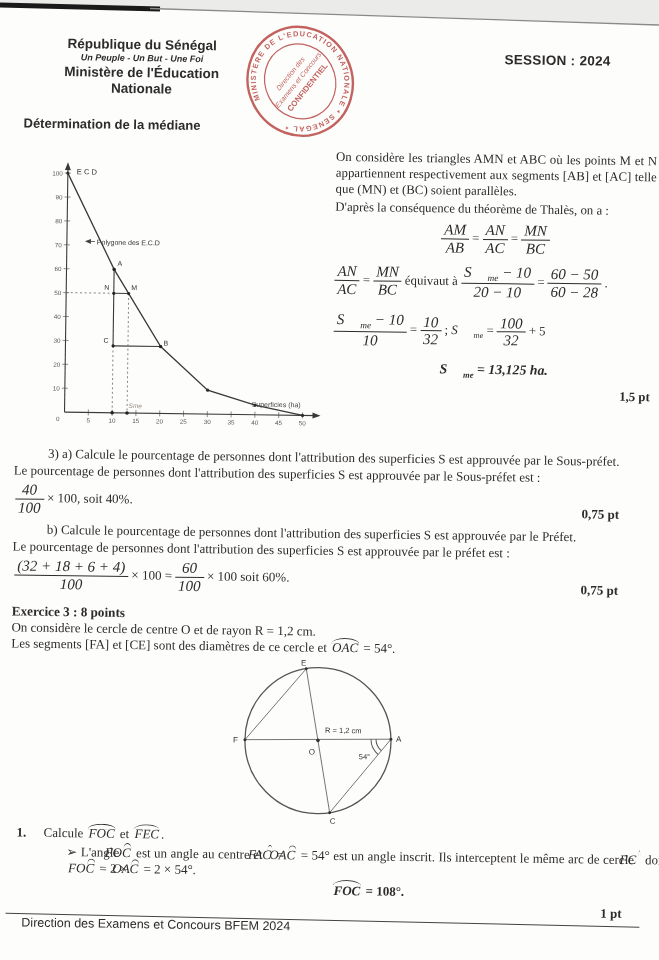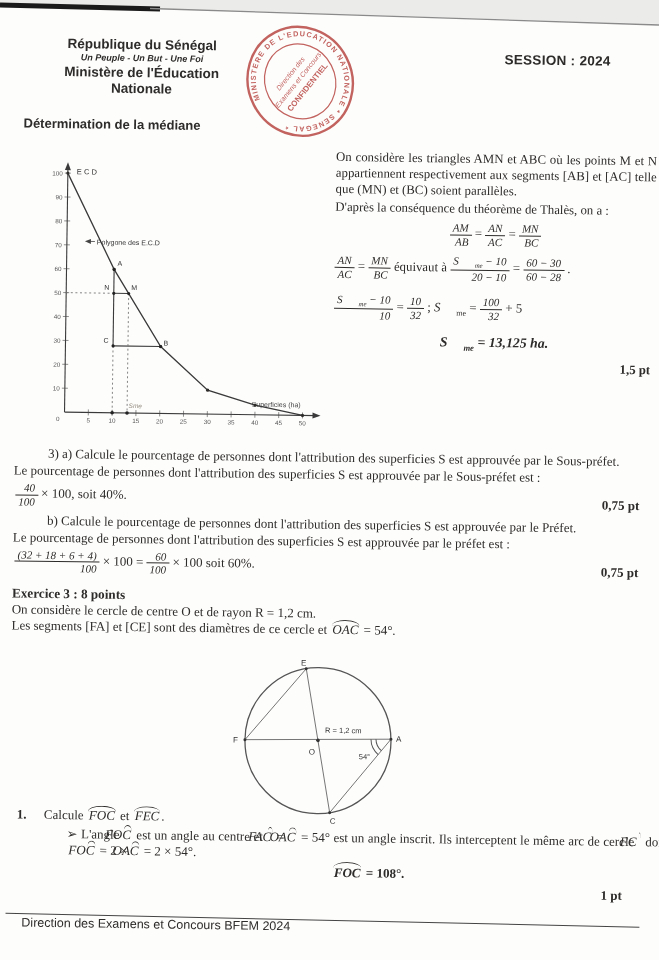--- a/index.html
+++ b/index.html
@@ -12,34 +12,34 @@
   
   .hdr-left{left:40px;top:36px;width:205px;text-align:center;}
   .hdr-left .l1{font-weight:bold;font-size:13.5px;}
   .hdr-left .l2{font-weight:bold;font-style:italic;font-size:9px;margin-top:1px;}
   .hdr-left .l3{font-weight:bold;font-size:13.5px;line-height:1.15;margin-top:2px;}
   .session{left:505px;top:46px;font-weight:bold;font-size:13.5px;letter-spacing:.3px;}
   .doc-title{left:25px;top:116px;font-weight:bold;font-size:13px;}
   
   .rcol{left:338px;top:146px;width:321px;font-size:12.8px;line-height:1.24;text-align:justify;}
   .rcol .centered{text-align:center;}
-  .frac{display:inline-block;text-align:right;vertical-align:middle;font-size:11px;line-height:1.12;font-style:italic;}
+  .frac{display:inline-block;text-align:center;vertical-align:middle;font-size:15px;line-height:1.12;font-style:italic;}
   .frac .num{display:block;border-bottom:1px solid #2e2c2a;padding:0 3px;}
   .frac .den{display:block;padding:0 3px;}
   sub{font-size:0.62em;padding-left:16px;}
   i.v{font-style:italic;}
   .frow{margin-top:7px;text-align:left;font-size:12.8px;}
   .result{margin-top:11px;text-align:center;font-weight:bold;font-style:italic;font-size:13.8px;}
   .ptsline{margin-top:7px;text-align:right;font-weight:bold;font-size:12.8px;padding-right:4px;}
   
   .main{left:20px;top:446px;width:626px;font-size:13px;line-height:1.24;}
   .q-row{padding-left:84px;text-indent:-50px;}
   .q-row .lbl{font-weight:normal;}
   .frac-row{position:relative;margin-top:3px;padding-left:2px;}
-  .frac-row .pts{position:absolute;right:0;bottom:2px;font-weight:bold;}
+  .frac-row .pts{position:absolute;right:20px;bottom:2px;font-weight:bold;}
   .ex-title{font-weight:bold;margin-top:11px;font-size:13.2px;}
   .spacer{height:167px;}
   .arc{position:relative;display:inline-block;font-style:italic;padding:0 2px;}
   .arc::before{content:"";position:absolute;left:1px;right:1px;top:-2.5px;height:5px;
                border-top:1.3px solid #2e2c2a;border-radius:50% 50% 0 0 / 100% 100% 0 0;}
   .q1-head{margin-top:6px;padding-left:8px;}
   .q1-head .num{font-weight:bold;padding-right:14px;}
   .bullet-row{margin-top:3px;padding-left:78px;text-indent:-20px;width:584px;text-align:justify;}
   .foc-result{margin-top:2px;text-align:center;width:460px;margin-left:130px;font-weight:bold;}
   .pt1{ text-align:right;font-weight:bold;padding-right:12px;margin-top:3px;}
@@ -196,21 +196,21 @@
       <span class="frac"><span class="num">MN</span><span class="den">BC</span></span>
     </div>
 
     <div class="frow">
       <span class="frac"><span class="num">AN</span><span class="den">AC</span></span>
       <span>=</span>
       <span class="frac"><span class="num">MN</span><span class="den">BC</span></span>
       <span>équivaut à</span>
       <span class="frac"><span class="num"><i class="v">S</i><sub>me</sub><span> − 10</span></span><span class="den">20 − 10</span></span>
       <span>=</span>
-      <span class="frac"><span class="num">60 − 30</span><span class="den">60 − 28</span></span>
+      <span class="frac"><span class="num">60 − 50</span><span class="den">60 − 28</span></span>
       <span>.</span>
     </div>
 
     <div class="frow" style="margin-top:12px;">
       <span class="frac"><span class="num"><i class="v">S</i><sub>me</sub><span> − 10</span></span><span class="den">10</span></span>
       <span>=</span>
       <span class="frac"><span class="num">10</span><span class="den">32</span></span>
       <span>;</span>
       <i class="v">S</i><sub>me</sub>
       <span>=</span>

